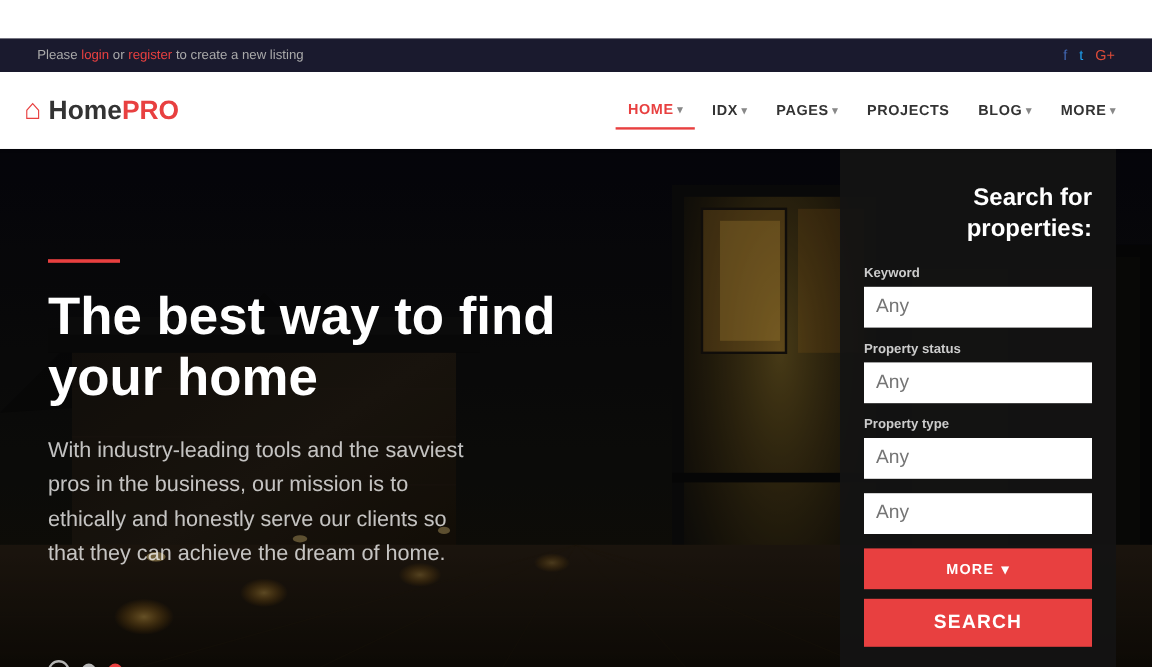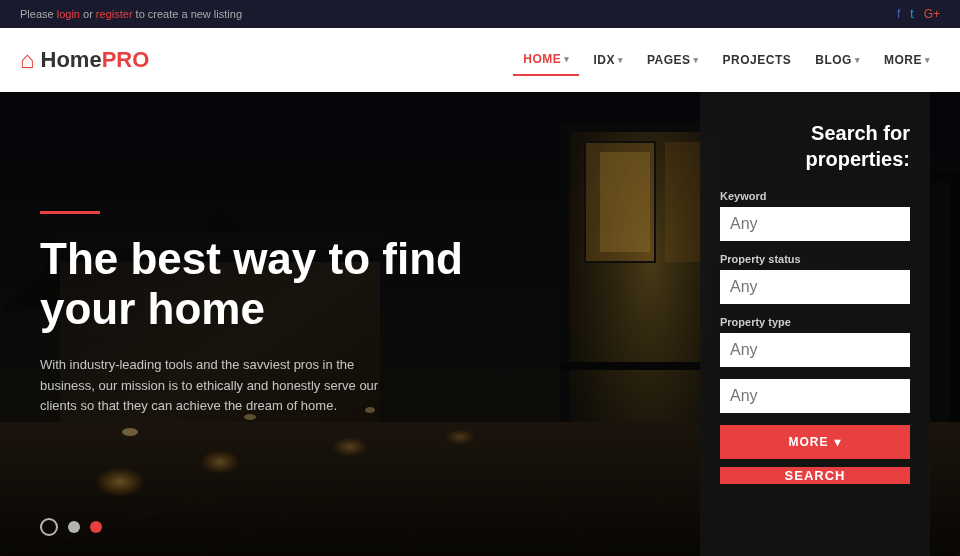--- a/index.html
+++ b/index.html
@@ -5,23 +5,24 @@
     * { margin: 0; padding: 0; box-sizing: border-box; }
     body { width: 960px; height: 556px; overflow: hidden; font-family: 'Arial', sans-serif; }
 
     
     .top-bar {
       background: #1a1a2e;
       height: 28px;
       display: flex;
       align-items: center;
       justify-content: space-between;
-      padding: 0 20px;
+      padding: 0 31px;
       font-size: 11px;
       color: #aaa;
+      margin-top: 32px;
     }
     .top-bar a { color: #e84040; text-decoration: none; }
     .social-icons { display: flex; gap: 10px; }
     .social-icon { color: #ccc; font-size: 12px; cursor: pointer; }
     .social-icon.fb { color: #4267B2; }
     .social-icon.tw { color: #1DA1F2; }
     .social-icon.gp { color: #DD4B39; }
 
     
     .header {
@@ -106,21 +107,21 @@
 
     .hero-title {
       font-size: 44px;
       font-weight: 800;
       color: #fff;
       line-height: 1.15;
       margin-bottom: 20px;
     }
 
     .hero-subtitle {
-      font-size: 13px;
+      font-size: 18px;
       color: rgba(255,255,255,0.75);
       line-height: 1.6;
       max-width: 360px;
     }
 
     
     .slider-dots {
       position: absolute;
       bottom: 20px;
       left: 40px;
@@ -205,25 +206,25 @@
       display: flex;
       align-items: center;
       justify-content: center;
       gap: 6px;
       margin-bottom: 8px;
       text-transform: uppercase;
     }
 
     .btn-search {
       width: 100%;
-      padding: 1px;
+      padding: 11px;
       background: #e84040;
       border: none;
       color: #fff;
-      font-size: 13px;
+      font-size: 16px;
       font-weight: 700;
       letter-spacing: 1px;
       cursor: pointer;
       text-transform: uppercase;
     }
   </style>
 </head>
 <body>
 
 <div class="top-bar">

